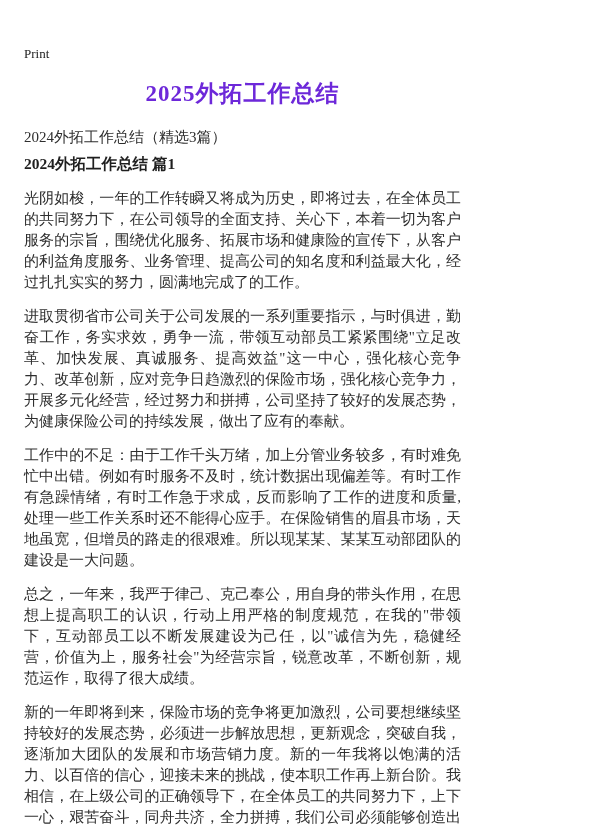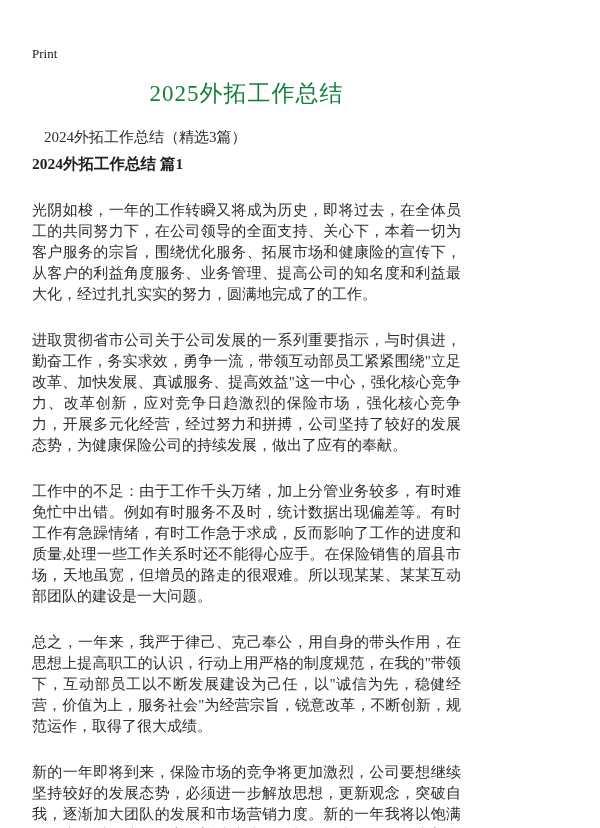--- a/index.html
+++ b/index.html
@@ -11,51 +11,51 @@
     width: 600px;
     height: 828px;
     overflow: hidden;
     font-family: "Liberation Serif", "DejaVu Serif", serif;
     color: #2e2e2e;
   }
   .page {
     box-sizing: border-box;
     width: 516px;
     height: 828px;
-    padding: 44px 55px 0 32px;
+    padding: 44px 55px 0 24px;
     background: #ffffff;
   }
   .print-link {
     display: inline-block;
     font-size: 13px;
     color: #222222;
     text-decoration: none;
     cursor: pointer;
   }
   .doc-title {
     margin: 16px 0 0 0;
     font-size: 23px;
-    font-weight: normal;
+    font-weight: bold;
     text-align: center;
-    color: #15803d;
+    color: #6d28d9;
     letter-spacing: 1px;
   }
   .subtitle {
-    margin: 19px 0 0 12px;
+    margin: 19px 0 0 0;
     font-size: 15px;
     color: #2e2e2e;
   }
   .section-heading {
     margin: 7px 0 0 0;
     font-size: 15.5px;
     font-weight: bold;
     color: #1f1f1f;
   }
   .body-text .para {
-    margin: 25px 0 0 0;
+    margin: 13px 0 0 0;
     font-size: 15px;
     line-height: 21px;
     text-align: justify;
     color: #2e2e2e;
   }
 </style>
 </head>
 <body>
 
 <div class="page">

